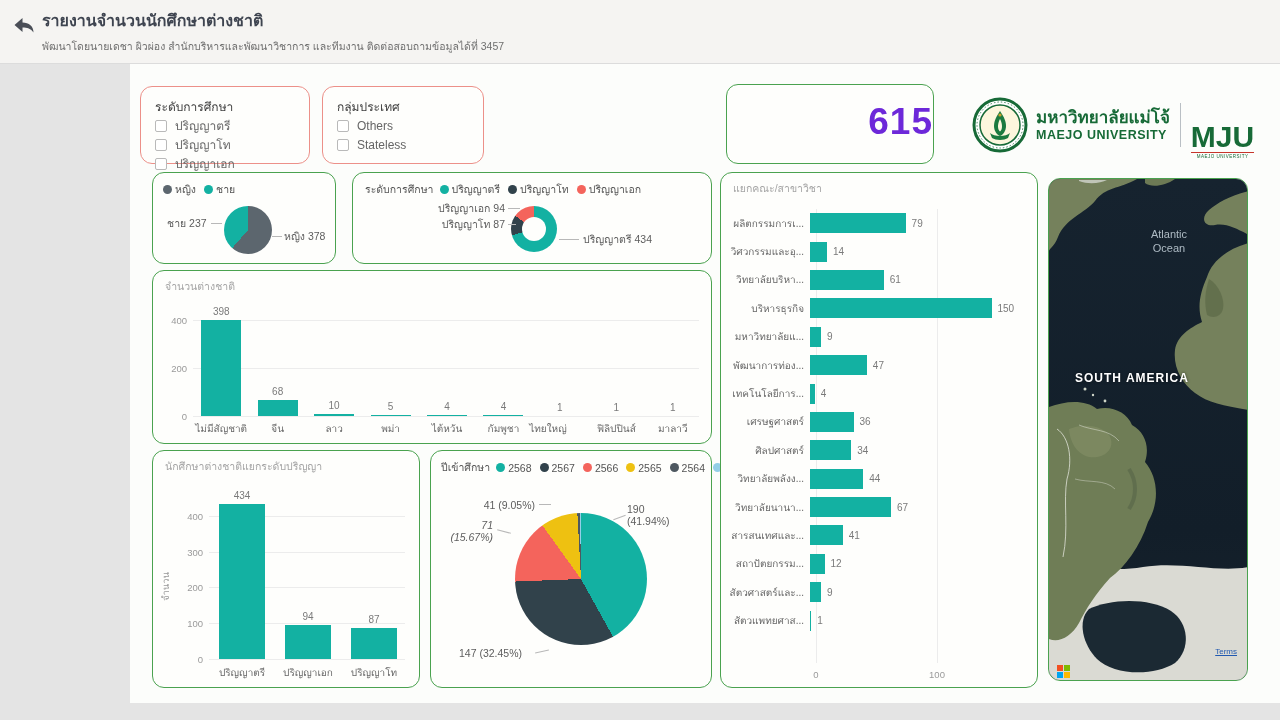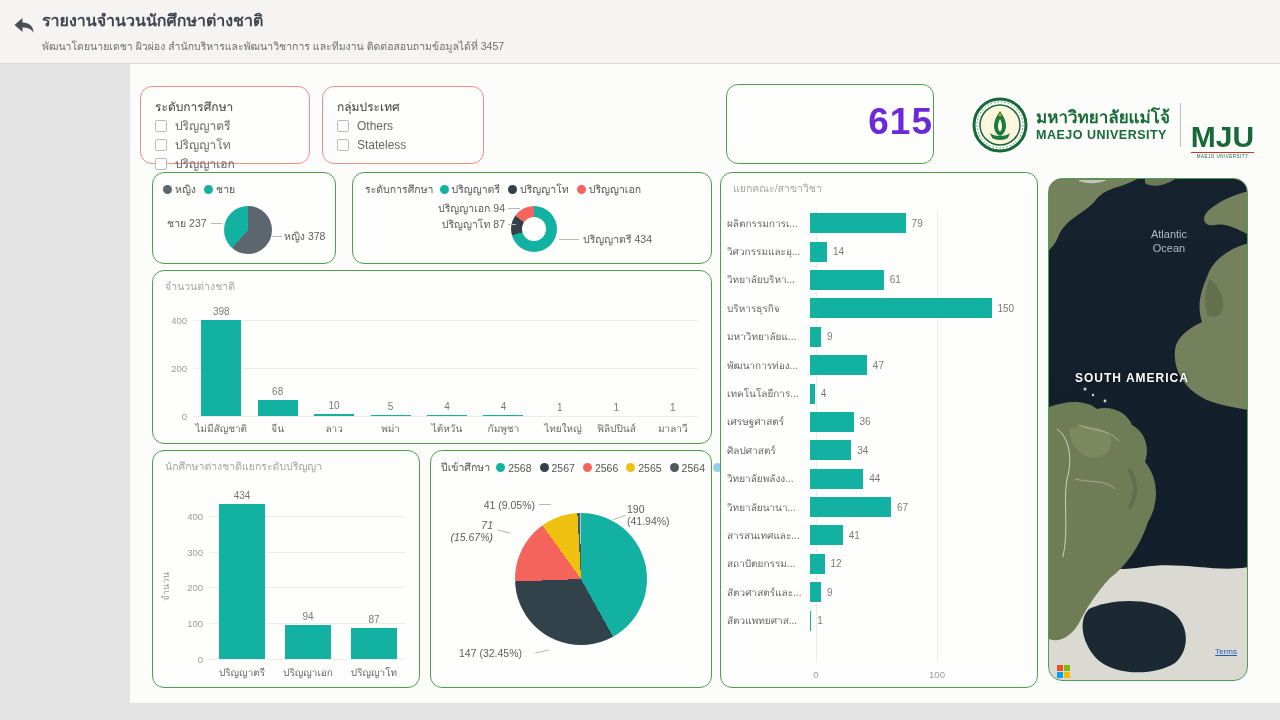--- a/index.html
+++ b/index.html
@@ -55,26 +55,26 @@
   .ytick { position:absolute; font-size:9.5px; color:#9a9a9a; text-align:right; width:26px; }
   .xtick { position:absolute; font-size:9.5px; color:#9a9a9a; }
   .vbar { position:absolute; background:#13b1a2; cursor:pointer; }
   .vbar-val { position:absolute; font-size:10px; color:#7a7a7a; text-align:center; }
   .vbar-cat { position:absolute; font-size:10px; color:#666; text-align:center; white-space:nowrap; }
   .ylab { position:absolute; font-size:9.5px; color:#9a9a9a; transform:rotate(-90deg); transform-origin:center; }
 
   
   .fac-rows { position:absolute; left:6px; right:8px; top:36px; }
   .fac-row { display:flex; align-items:center; height:28.4px; position:relative; }
-  .fac-label { width:83px; padding-right:6px; font-size:10px; color:#666; white-space:nowrap; overflow:hidden; flex:none; }
+  .fac-label { width:83px; padding-right:6px; text-align:right; font-size:10px; color:#666; white-space:nowrap; overflow:hidden; flex:none; }
   .fac-bar { height:20px; background:#13b1a2; flex:none; cursor:pointer; }
   .fac-val { font-size:10px; color:#7a7a7a; margin-left:6px; }
 
   
-  .map-card { overflow:hidden; cursor:grab;border-radius:14px; }
+  .map-card { overflow:hidden; cursor:grab; }
   .map-label-ocean { position:absolute; left:72px; top:48px; width:96px; text-align:center; font-size:11px; color:#aebbc4; line-height:14px; }
   .map-label-sa { position:absolute; left:26px; top:192px; font-size:12px; font-weight:bold; color:#ffffff; letter-spacing:1px; text-shadow:0 0 3px rgba(0,0,0,.6); }
   .map-attr { position:absolute; left:0; right:0; top:468px; text-align:center; font-size:8px; color:#3c3c3c; line-height:10.5px; }
   .map-link { color:#2159b0; text-decoration:underline; cursor:pointer; }
   .map-terms { position:absolute; right:10px; top:468px; font-size:8px; }
   .ms-logo { position:absolute; left:8px; top:486px; width:13px; height:13px; display:grid; grid-template-columns:6px 6px; grid-template-rows:6px 6px; gap:1px; }
 </style>
 </head>
 <body>
 
@@ -213,21 +213,21 @@
         <div class="vbar-val" style="left: 212.556px; width: 50px; top: 130px;">5</div>
         <div class="vbar-cat" style="left: 203.556px; width: 68px; top: 150px;">พม่า</div>
         <div class="vbar" style="left: 274px; width: 40px; top: 144px; height: 1px;"></div>
         <div class="vbar-val" style="left: 269px; width: 50px; top: 130px;">4</div>
         <div class="vbar-cat" style="left: 260px; width: 68px; top: 150px;">ไต้หวัน</div>
         <div class="vbar" style="left: 330.444px; width: 40px; top: 144px; height: 1px;"></div>
         <div class="vbar-val" style="left: 325.444px; width: 50px; top: 130px;">4</div>
         <div class="vbar-cat" style="left: 316.444px; width: 68px; top: 150px;">กัมพูชา</div>
         <div class="vbar" style="left: 386.889px; width: 40px; top: 145px; height: 0px;"></div>
         <div class="vbar-val" style="left: 381.889px; width: 50px; top: 131px;">1</div>
-        <div class="vbar-cat" style="left: 376px; width: 68px; top: 150px; font-family: Liberation Mono, monospace;">ไทยใหญ่</div>
+        <div class="vbar-cat" style="left: 361px; width: 68px; top: 150px; font-family: Liberation Mono, monospace;">ไทยใหญ่</div>
         <div class="vbar" style="left: 443.333px; width: 40px; top: 145px; height: 0px;"></div>
         <div class="vbar-val" style="left: 438.333px; width: 50px; top: 131px;">1</div>
         <div class="vbar-cat" style="left: 429.333px; width: 68px; top: 150px;">ฟิลิปปินส์</div>
         <div class="vbar" style="left: 499.778px; width: 40px; top: 145px; height: 0px;"></div>
         <div class="vbar-val" style="left: 494.778px; width: 50px; top: 131px;">1</div>
         <div class="vbar-cat" style="left: 485.778px; width: 68px; top: 150px;">มาลาวี</div>
       </div>
   </div>
 
   <div class="card" style="left:22px; top:386px; width:268px; height:238px;">

